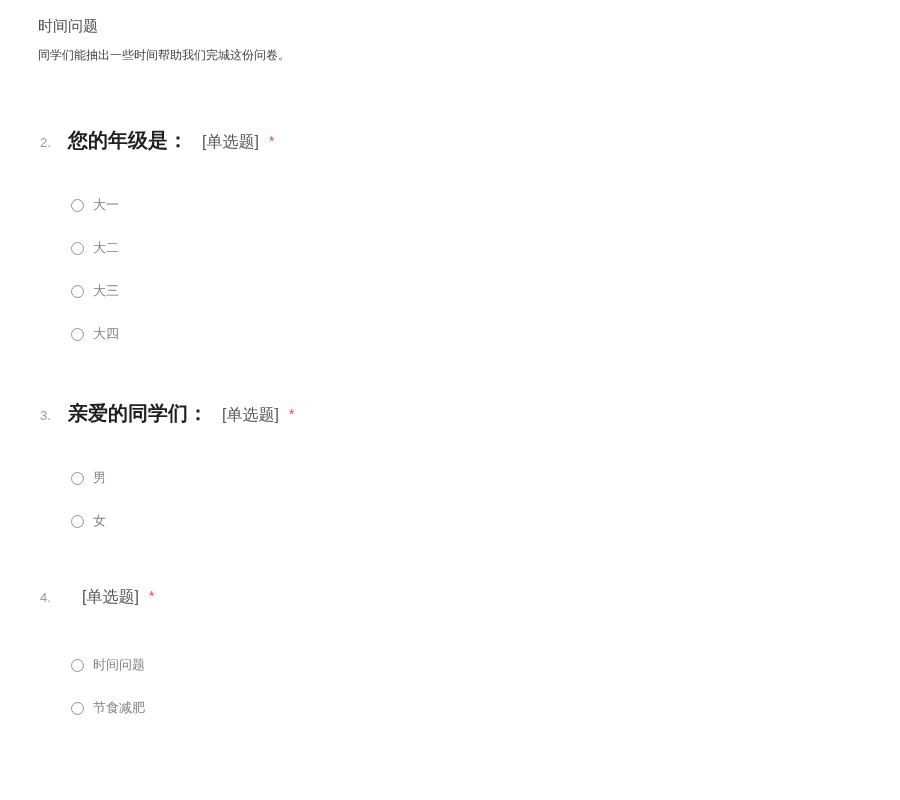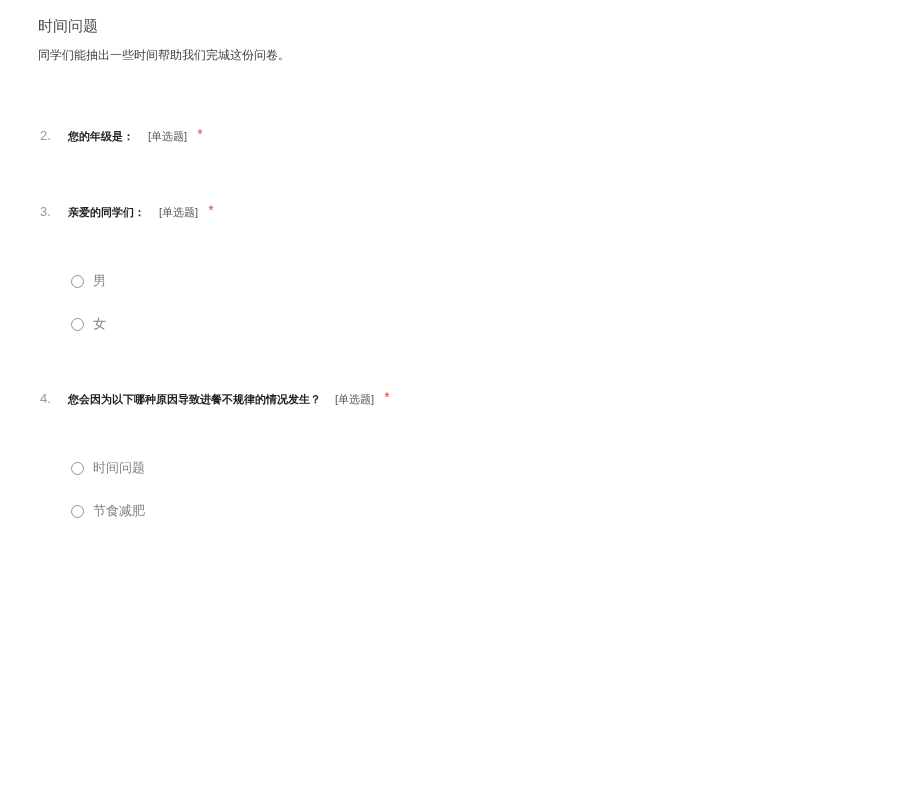--- a/index.html
+++ b/index.html
@@ -38,26 +38,26 @@
     height: 20px;
     white-space: nowrap;
   }
   .q-num {
     flex: 0 0 28px;
     width: 28px;
     font-size: 13px;
     color: #999999;
   }
   .q-text {
-    font-size: 11px;
+    font-size: 20px;
     font-weight: bold;
     color: #1f1f1f;
   }
   .q-type {
-    font-size: 11px;
+    font-size: 16px;
     color: #555555;
     margin-left: 14px;
   }
   .q-required {
     font-size: 14px;
     color: #e64545;
     margin-left: 10px;
     position: relative;
     top: -1px;
   }
@@ -93,20 +93,38 @@
   <div class="greeting">时间问题</div>
   <div class="intro-line line2">同学们能抽出一些时间帮助我们完城这份问卷。</div>
 
   <section class="question first">
     <div class="q-title-row">
       <span class="q-num">2.</span>
       <span class="q-text">您的年级是：</span>
       <span class="q-type">[单选题]</span>
       <span class="q-required">*</span>
     </div>
+    <div class="options">
+      <label class="option">
+        <span class="radio"></span>
+        <span class="option-label">大一</span>
+      </label>
+      <label class="option">
+        <span class="radio"></span>
+        <span class="option-label">大二</span>
+      </label>
+      <label class="option">
+        <span class="radio"></span>
+        <span class="option-label">大三</span>
+      </label>
+      <label class="option">
+        <span class="radio"></span>
+        <span class="option-label">大四</span>
+      </label>
+    </div>
   </section>
 
   <section class="question">
     <div class="q-title-row">
       <span class="q-num">3.</span>
       <span class="q-text">亲爱的同学们：</span>
       <span class="q-type">[单选题]</span>
       <span class="q-required">*</span>
     </div>
     <div class="options">
@@ -117,21 +135,20 @@
       <label class="option">
         <span class="radio"></span>
         <span class="option-label">女</span>
       </label>
     </div>
   </section>
 
   <section class="question">
     <div class="q-title-row">
       <span class="q-num">4.</span>
-      <span class="q-text">您会因为以下哪种原因导致进餐不规律的情况发生？</span>
       <span class="q-type">[单选题]</span>
       <span class="q-required">*</span>
     </div>
     <div class="options">
       <label class="option">
         <span class="radio"></span>
         <span class="option-label">时间问题</span>
       </label>
       <label class="option">
         <span class="radio"></span>

